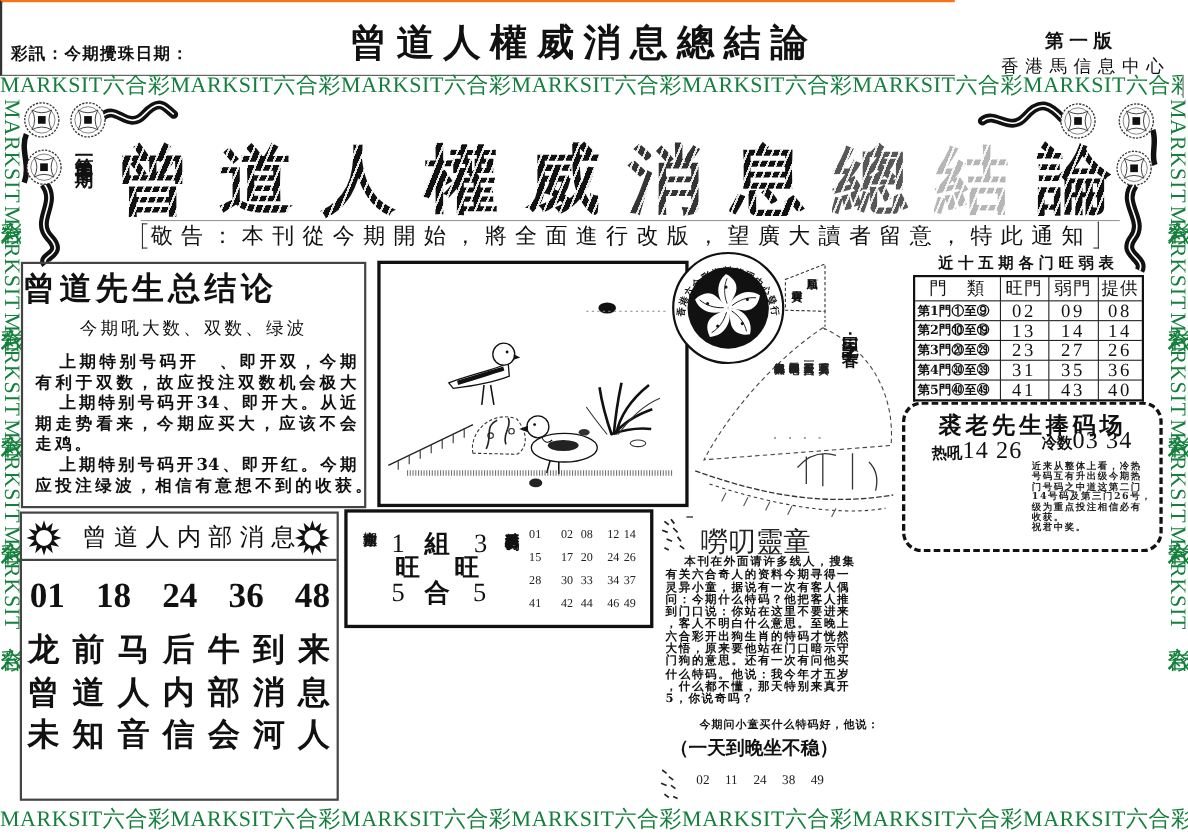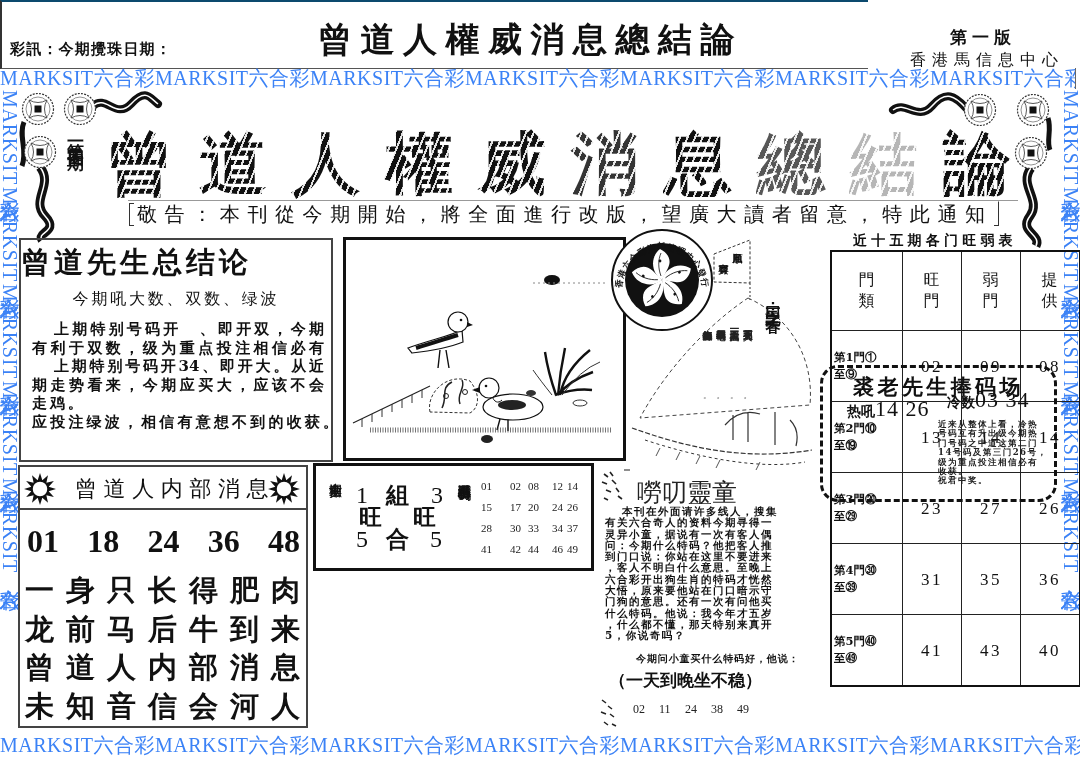--- a/index.html
+++ b/index.html
@@ -2,28 +2,28 @@
 <html><head>
 <meta charset="utf-8">
 <style>
 *{box-sizing:border-box;margin:0;padding:0}
 html,body{width:1080px;height:761px;overflow:hidden;background:#fff}
 body{position:relative;font-family:"DejaVu Serif",serif;color:#111}
 .a{position:absolute}
 .nw{white-space:nowrap}
 
 
-.header{left:0;top:0;width:868px;height:69px;border-top:2px solid #0c4a6e;border-left:2px solid #333;border-bottom:1px solid #555}
+.header{left:0;top:0;width:868px;height:69px;border-top:2px solid #f97316;border-left:2px solid #333;border-bottom:1px solid #555}
 .hdr-date{left:8px;top:38px;font-size:15px;font-weight:bold;letter-spacing:1.2px}
 .hdr-title{left:316px;top:17px;font-size:34px;font-weight:bold;letter-spacing:8.5px;line-height:40px}
 .hdr-edition{left:948px;top:24px;font-size:17px;font-weight:bold;letter-spacing:5px}
 .hdr-pub{left:908px;top:48px;font-size:16px;letter-spacing:6px}
 
 
-.mk{font-family:"Liberation Serif",serif;font-size:20px;white-space:nowrap;overflow:hidden;color:#3b82f6}
+.mk{font-family:"Liberation Serif",serif;font-size:20px;white-space:nowrap;overflow:hidden;color:#15803d}
 .mk-top{left:0;top:68px;width:1076px;height:21px;line-height:21px;letter-spacing:.5px;border-right:1px solid #666}
 .mk-bottom{left:0;top:733px;width:1080px;height:24px;line-height:24px;letter-spacing:.5px}
 .mk-left,.mk-right{top:90px;width:19px;height:643px;writing-mode:vertical-rl;line-height:19px;letter-spacing:.7px}
 .mk-left{left:0}
 .mk-right{left:1061px}
 
 
 .issue{left:66px;top:129px;writing-mode:vertical-rl;font-size:17px;font-weight:bold;letter-spacing:2.8px;line-height:20px}
 .mast{left:105px;top:126px;width:907px;height:74px;display:flex;justify-content:space-between}
 .mast-char{width:70px;text-align:center;font-size:68px;font-weight:bold;line-height:74px;color:transparent;
@@ -54,21 +54,21 @@
 .sail{left:600px;top:228px;width:222px;height:250px}
 .flag-r{left:732px;top:245px;writing-mode:vertical-rl;font-size:10px;font-weight:bold;line-height:11px}
 .flag-l{left:718px;top:256px;writing-mode:vertical-rl;font-size:10px;font-weight:bold;line-height:11px}
 .sail-head{left:764px;top:301px;writing-mode:vertical-rl;font-size:15px;font-weight:bold;line-height:17px;letter-spacing:-1.4px}
 .poem{left:701px;top:323px;height:70px;writing-mode:vertical-rl;font-size:9.5px;line-height:13.5px;font-weight:bold;color:#222}
 .poem-end{left:703px;top:390px;font-size:8px;letter-spacing:5.5px;color:#333}
 
 
 .door-title{left:853px;top:232px;font-size:14px;font-weight:bold;letter-spacing:4.2px;line-height:16px}
 .door-table{left:830px;top:250px;width:210px;height:108px;border-collapse:collapse;border:2px solid #111}
-.door-table th,.door-table td{border:1px solid #222;padding:18px;text-align:center}
+.door-table th,.door-table td{border:1px solid #222;padding:0;text-align:center}
 .door-table th{height:20px;font-size:16px;font-weight:normal;letter-spacing:1px}
 .door-table td{height:17.6px;font-family:"Liberation Serif",serif;font-size:17px;letter-spacing:2.5px;line-height:17px}
 .door-table td.door{font-family:"DejaVu Serif",serif;font-size:11.5px;font-weight:bold;letter-spacing:0;text-align:left;padding-left:2px}
 
 
 .qiu{left:820px;top:365px;width:237px;height:137px;border:3px dashed #111;border-radius:18px}
 .qiu-title{left:0;top:7px;width:231px;text-align:center;font-size:21px;font-weight:bold;letter-spacing:3.4px;line-height:24px}
 .qiu-hot{left:24px;top:33px;font-size:14px;font-weight:bold;line-height:16px}
 .qiu-cold{left:124px;top:24px;font-size:14px;font-weight:bold;line-height:16px}
 .qnum{font-family:"Liberation Serif",serif;font-size:22px;font-weight:normal;letter-spacing:1px}
@@ -185,24 +185,25 @@
 <div class="a notice-rule"></div>
 <div class="a br-l"></div>
 <div class="a br-r"></div>
 <div class="a notice nw">敬告：本刊從今期開始，將全面進行改版，望廣大讀者留意，特此通知</div>
 
 <div class="a summary">
   <div class="a sum-title nw">曾道先生总结论</div>
   <div class="a sum-sub nw">今期吼大数、双数、绿波</div>
   <div class="a sum-body">
     <div class="jl ind">上期特别号码开　、即开双，今期</div>
-    <div class="jl">有利于双数，级为重点投注相信必有</div>
+    <div class="jl">有利于双数，故应投注双数机会极大</div>
     <div class="jl ind">上期特别号码开34、即开大。从近</div>
     <div class="jl">期走势看来，今期应买大，应该不会</div>
     <div class="plain">走鸡。</div>
+    <div class="jl ind">上期特别号码开34、即开红。今期</div>
     <div class="jl" style="width:306px">应投注绿波，相信有意想不到的收获。</div>
   </div>
 </div>
 
 <div class="a birds">
   <svg width="277" height="218" viewBox="346 240 277 218">
     <ellipse cx="552" cy="280" rx="8" ry="5" fill="#111"></ellipse>
     <path d="M533 283 H607" stroke="#888" stroke-dasharray="2 3" fill="none"></path>
     <path d="M353 423 L430 386" stroke="#222" stroke-width="1.2" fill="none"></path>
     <path d="M362 419 v8 M372 414 v8 M382 409 v8 M392 404 v8 M402 400 v8 M412 395 v8 M422 390 v8" stroke="#333" stroke-width="1" fill="none"></path>
@@ -339,21 +340,20 @@
       </svg>
   </div>
   <div class="a inside-nums">
     <span>01</span>
     <span>18</span>
     <span>24</span>
     <span>36</span>
     <span>48</span>
   </div>
   <div class="a verses">
-    <div class="jl">一身只长得肥肉</div>
     <div class="jl">龙前马后牛到来</div>
     <div class="jl">曾道人内部消息</div>
     <div class="jl">未知音信会河人</div>
   </div>
 </div>
 
 <div class="a lucky">
   <div class="a lucky-label">今期幸運吉數</div>
   <span class="a lg lg-d" style="left:40px;top:18px">1</span>
   <span class="a lg" style="left:70px;top:18px">組</span>

